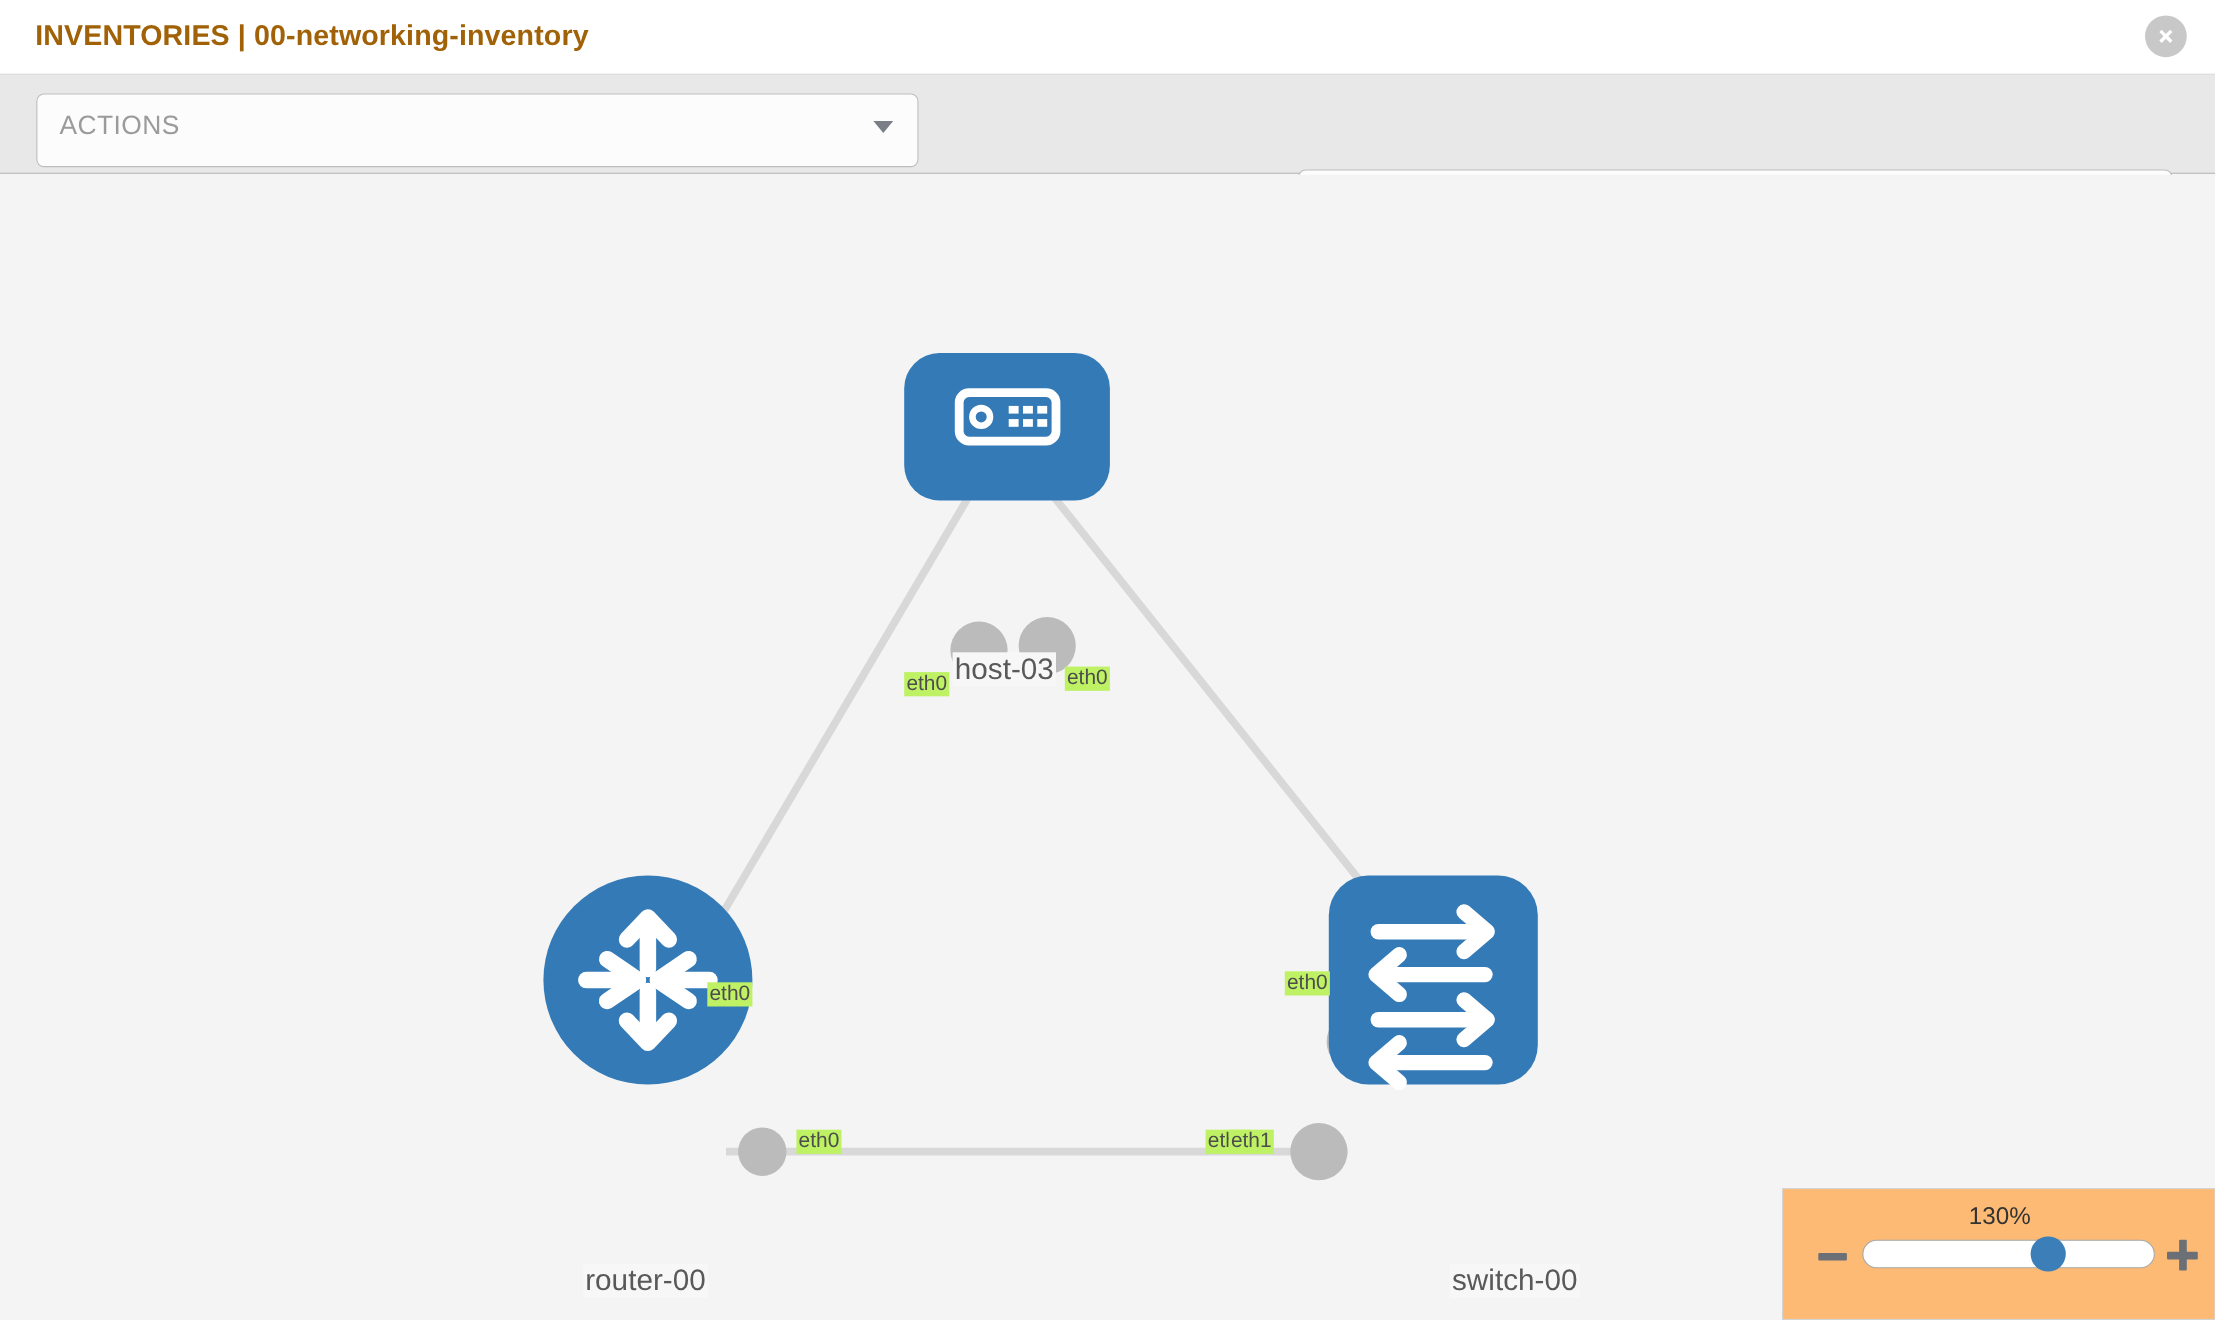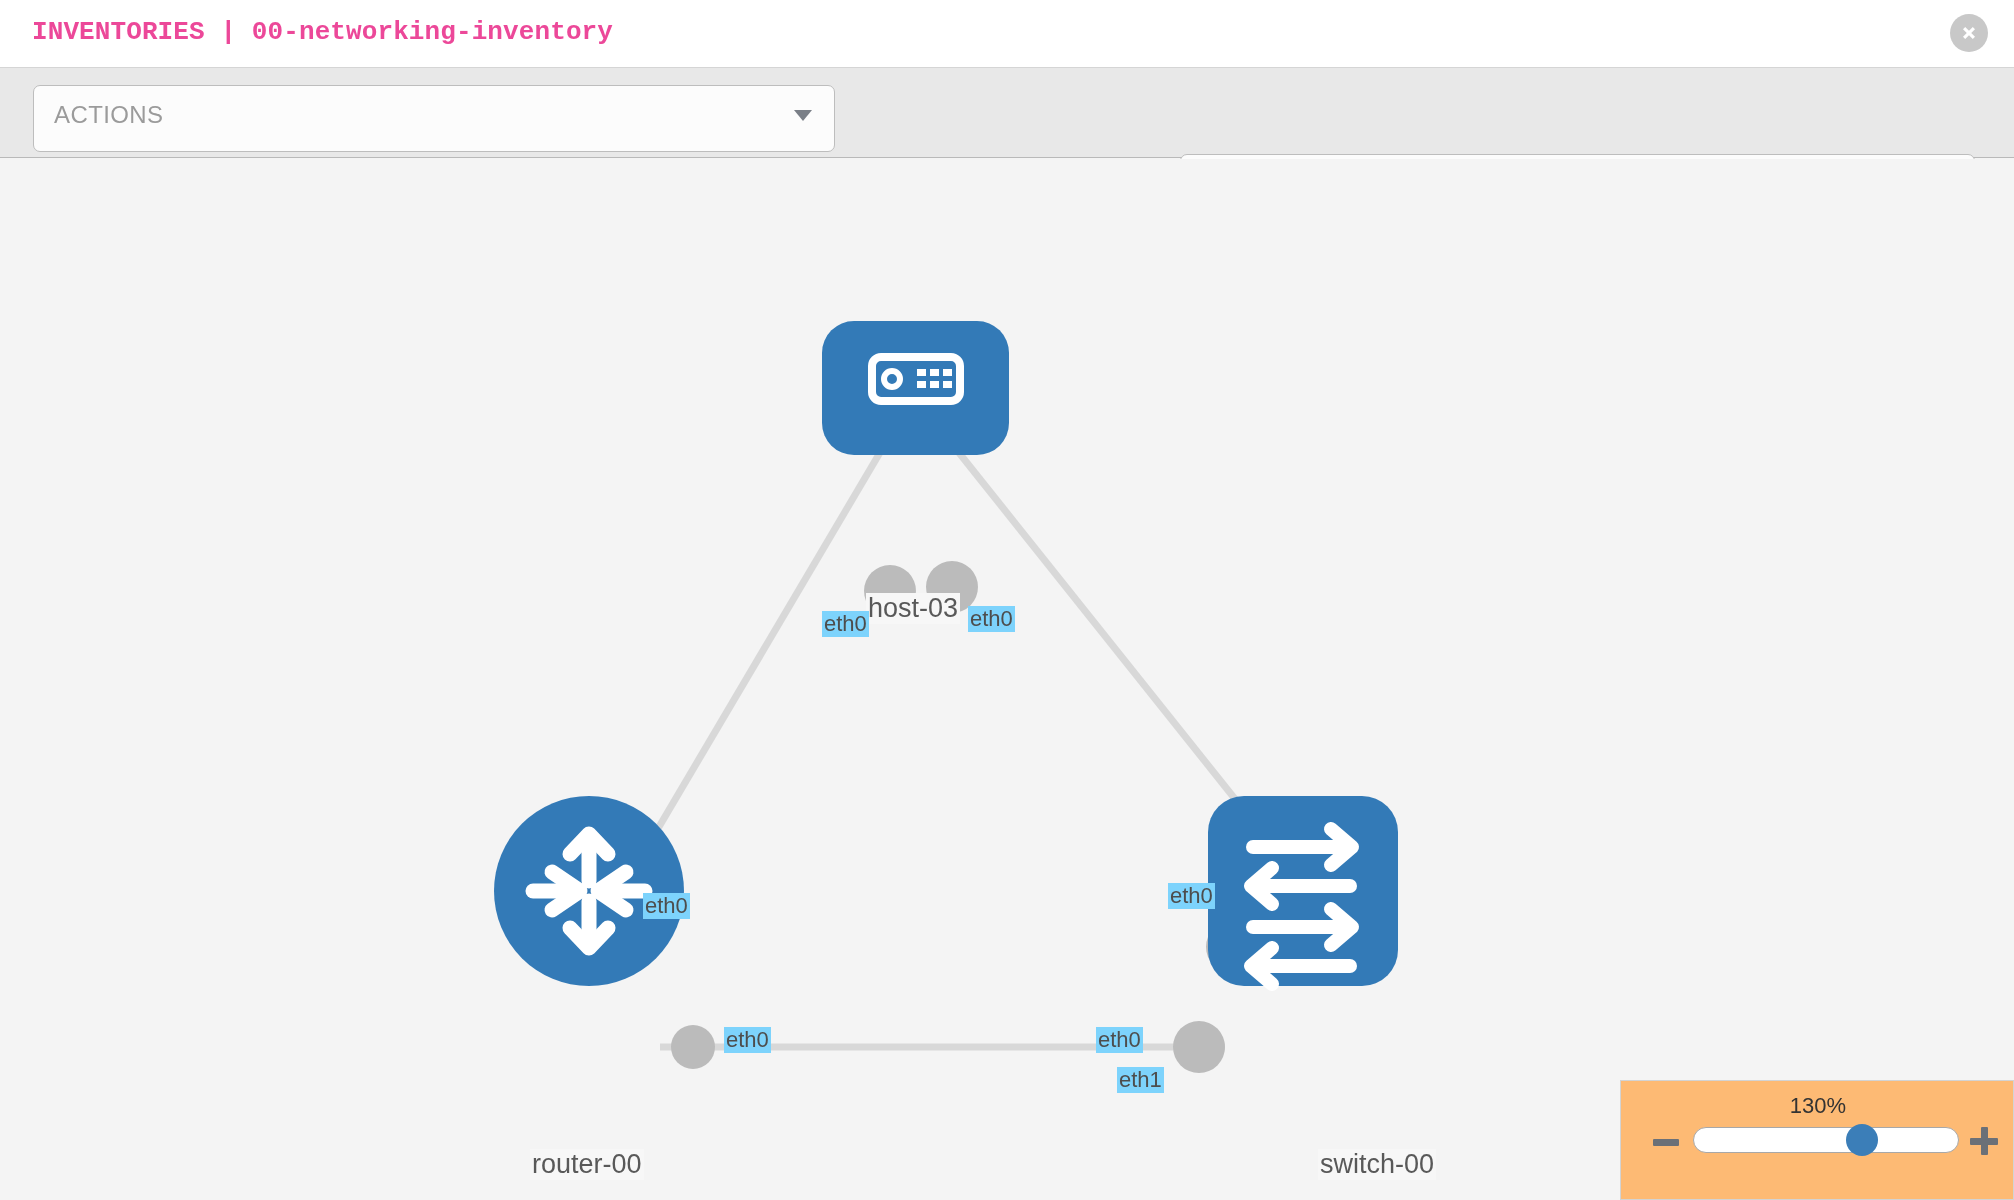--- a/index.html
+++ b/index.html
@@ -11,22 +11,22 @@
   }
   #app { position: relative; width: 2014px; height: 1200px; background: #f4f4f4; }
 
   
   .header {
     position: absolute; left: 0; top: 0; width: 2014px; height: 68px;
     background: #ffffff; border-bottom: 1px solid #d5d5d5;
   }
   .header-title {
     position: absolute; left: 32px; top: 17px;
-    font-size: 26px; font-weight: bold; color: #ec4899;
-    letter-spacing: 0.1px; white-space: nowrap; font-family: Liberation Mono, monospace;
+    font-size: 26px; font-weight: bold; color: #a16207;
+    letter-spacing: 0.1px; white-space: nowrap;
   }
   .close-btn {
     position: absolute; right: 26px; top: 14px;
     width: 38px; height: 38px; border-radius: 50%;
     background: #c8c8c8; cursor: pointer;
   }
   .close-btn svg { position: absolute; left: 9px; top: 9px; }
 
   
   .toolbar {
@@ -72,22 +72,22 @@
     background: #f4f4f4; overflow: hidden;
   }
   .topo { position: absolute; left: 0; top: 0; width: 2014px; height: 1041px; }
 
   
   .nlabel {
     position: absolute; font-size: 27px; color: #595959;
     background: #f7f7f7; padding: 0 2px; white-space: nowrap;
   }
   .ilabel {
-    position: absolute; font-size: 22px; color: #4d4d4d;
-    background: #7dd3fc; padding: 0 2px; white-space: nowrap;
+    position: absolute; font-size: 19px; color: #4d4d4d;
+    background: #bef264; padding: 0 2px; white-space: nowrap;
   }
 
   
   .zoomwidget {
     position: absolute; left: 1620px; top: 1080px;
     width: 394px; height: 120px;
     background: #fdba74; border: 1px solid #d3d3d3;
   }
   .zoom-pct {
     position: absolute; left: 0; top: 12px; width: 394px;
@@ -213,21 +213,21 @@
     <div class="nlabel" style="left:866px; top:434px;">host-03</div>
     <div class="nlabel" style="left:530px; top:990px;">router-00</div>
     <div class="nlabel" style="left:1318px; top:990px;text-align:center;">switch-00</div>
 
     <div class="ilabel" style="left:822px; top:452px;">eth0</div>
     <div class="ilabel" style="left:968px; top:447px;">eth0</div>
     <div class="ilabel" style="left:643px; top:734px;">eth0</div>
     <div class="ilabel" style="left:1168px; top:724px;">eth0</div>
     <div class="ilabel" style="left:724px; top:868px;">eth0</div>
     <div class="ilabel" style="left:1096px; top:868px;">eth0</div>
-    <div class="ilabel" style="left:1117px; top:868px;margin-top:40px;">eth1</div>
+    <div class="ilabel" style="left:1117px; top:868px;">eth1</div>
   </div>
 
   <div class="zoomwidget">
     <div class="zoom-pct">130%</div>
     <div class="zm-minus"></div>
     <div class="zm-track"></div>
     <div class="zm-thumb"></div>
     <div class="zm-plus"></div>
   </div>
 

